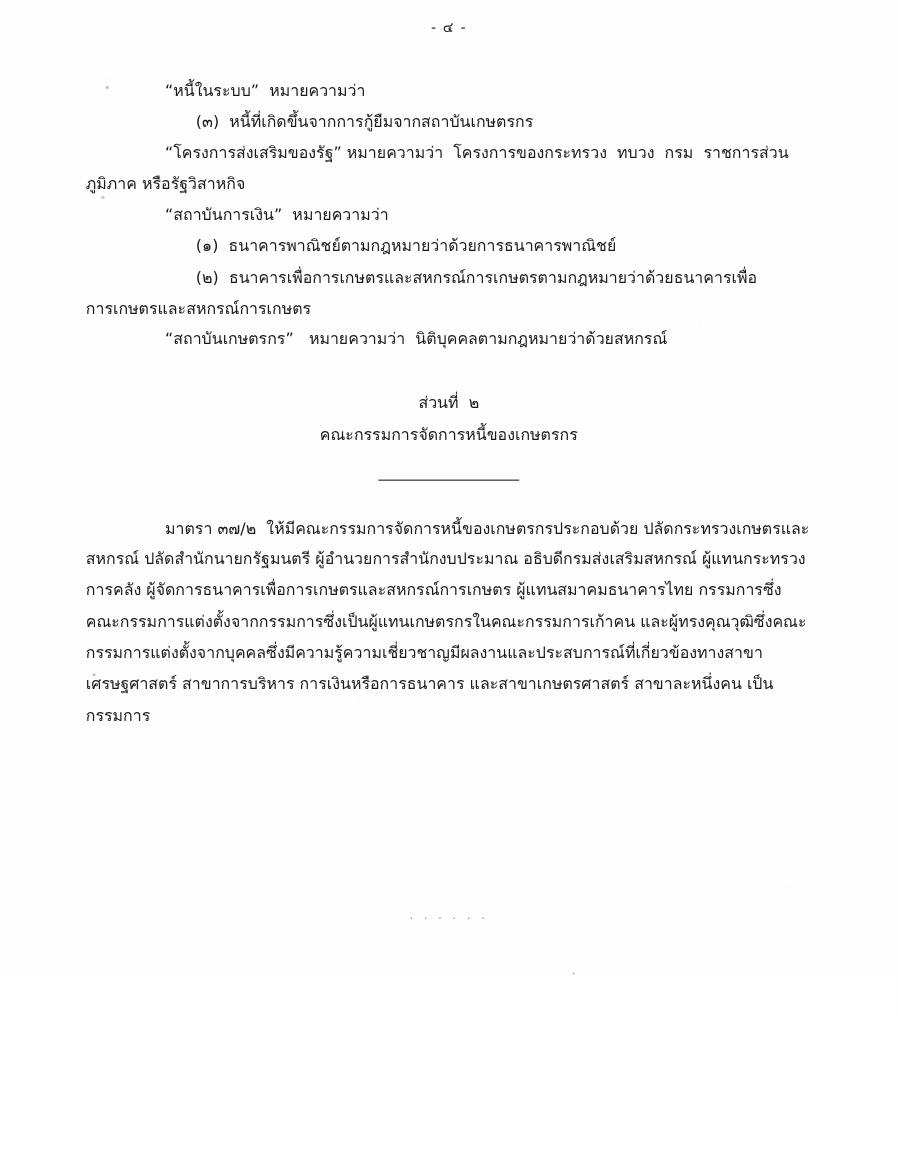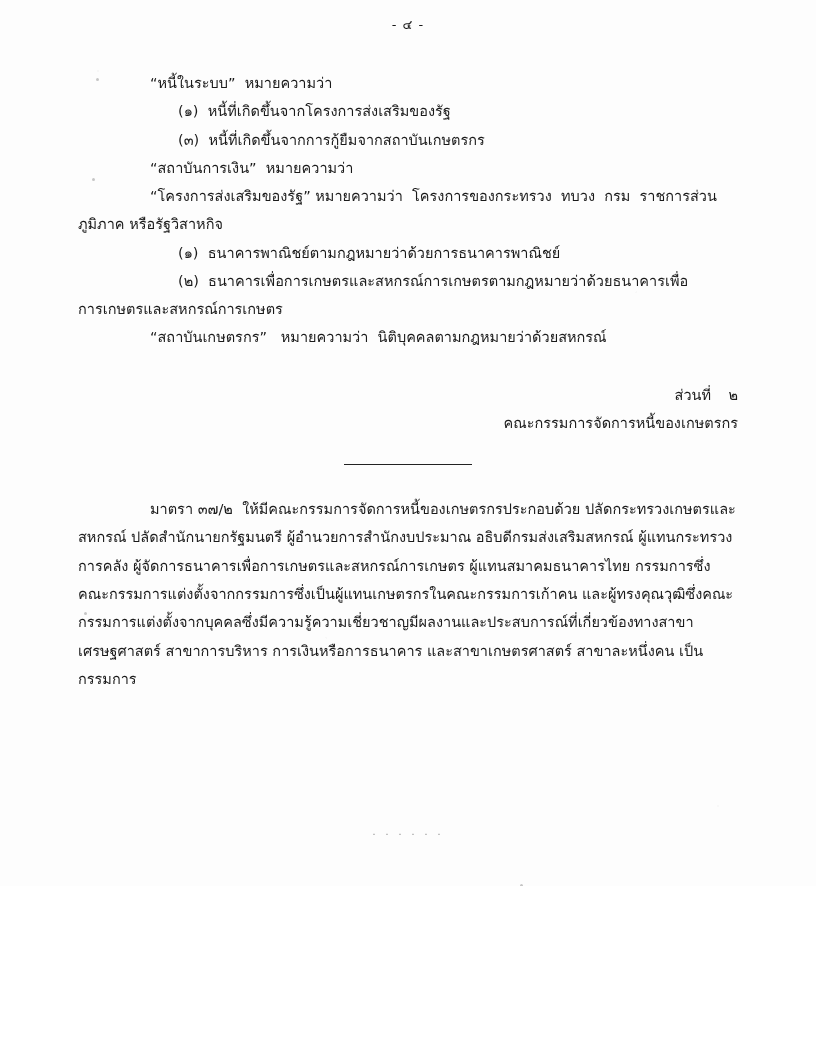--- a/index.html
+++ b/index.html
@@ -41,21 +41,21 @@
     padding-top: 34px;
     font-size: 14.5px;
     line-height: 1.95;
   }
   .para {
     margin: 0;
     white-space: pre-wrap;
   }
   .indent-1 { text-indent: 72px; }
   .indent-2 { text-indent: 100px; }
-  .center { text-align: right; text-indent: 0; font-family: Liberation Mono, monospace; }
+  .center { text-align: center; text-indent: 0; }
   .heading-block {
     margin-top: 30px;
     margin-bottom: 6px;
   }
   .rule {
     width: 128px;
     height: 1px;
     background: #222;
     margin: 26px auto 30px auto;
   }
@@ -88,26 +88,25 @@
   <div class="edge-speck" style="left:96px; top:78px;"></div>
   <div class="edge-speck" style="left:92px; top:178px;"></div>
   <div class="edge-speck" style="left:84px; top:612px;"></div>
   <div class="edge-speck" style="left:520px; top:884px;"></div>
 
   <div class="page-number">- ๔ -</div>
 
   <div class="content">
 
     <p class="para indent-1">“หนี้ในระบบ”  หมายความว่า</p>
-    <p class="para indent-2">(๑)  หนี้ที่เกิดขึ้นจากโครงการส่งเสริมของรัฐ</p>
     <p class="para indent-2">(๓)  หนี้ที่เกิดขึ้นจากการกู้ยืมจากสถาบันเกษตรกร</p>
 
+    <p class="para indent-1">“โครงการส่งเสริมของรัฐ” หมายความว่า  โครงการของกระทรวง  ทบวง  กรม  ราชการส่วนภูมิภาค หรือรัฐวิสาหกิจ</p>
+
     <p class="para indent-1">“สถาบันการเงิน”  หมายความว่า</p>
-
-    <p class="para indent-1">“โครงการส่งเสริมของรัฐ” หมายความว่า  โครงการของกระทรวง  ทบวง  กรม  ราชการส่วนภูมิภาค หรือรัฐวิสาหกิจ</p>
     <p class="para indent-2">(๑)  ธนาคารพาณิชย์ตามกฎหมายว่าด้วยการธนาคารพาณิชย์</p>
     <p class="para indent-2">(๒)  ธนาคารเพื่อการเกษตรและสหกรณ์การเกษตรตามกฎหมายว่าด้วยธนาคารเพื่อการเกษตรและสหกรณ์การเกษตร</p>
 
     <p class="para indent-1">“สถาบันเกษตรกร”   หมายความว่า  นิติบุคคลตามกฎหมายว่าด้วยสหกรณ์</p>
 
     <div class="heading-block">
       <p class="para center">ส่วนที่  ๒</p>
       <p class="para center">คณะกรรมการจัดการหนี้ของเกษตรกร</p>
     </div>
 

